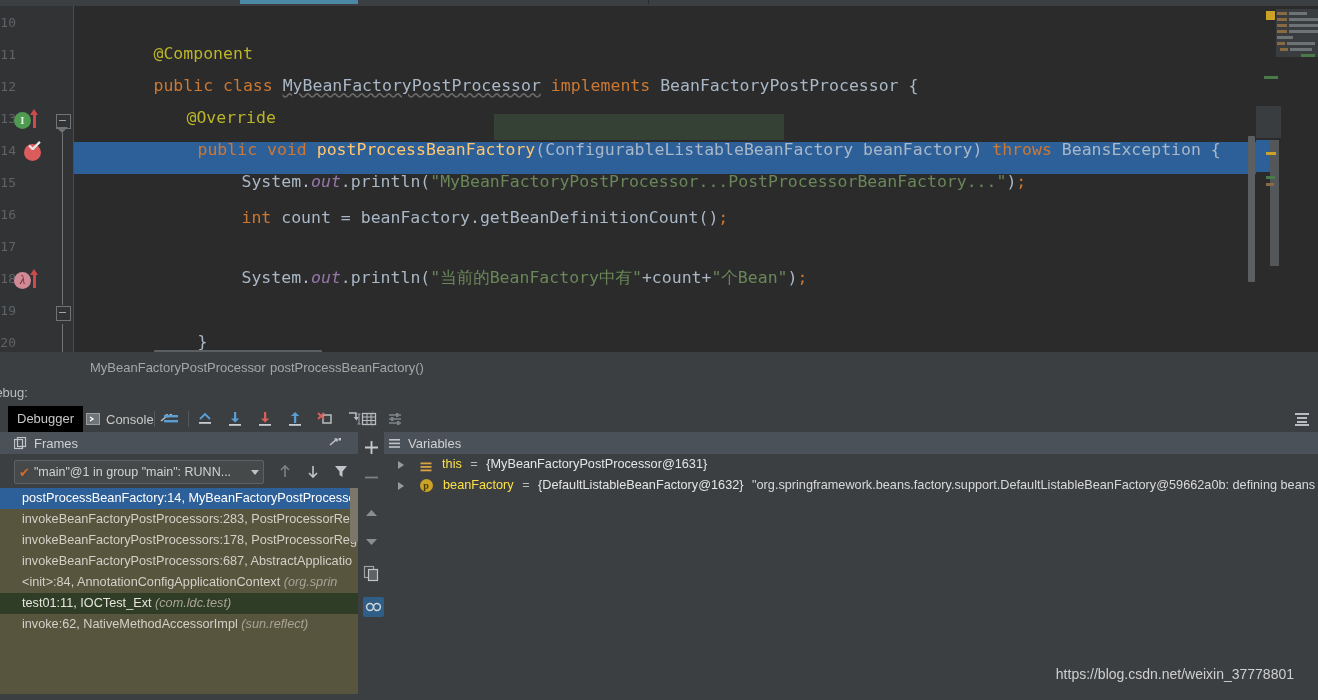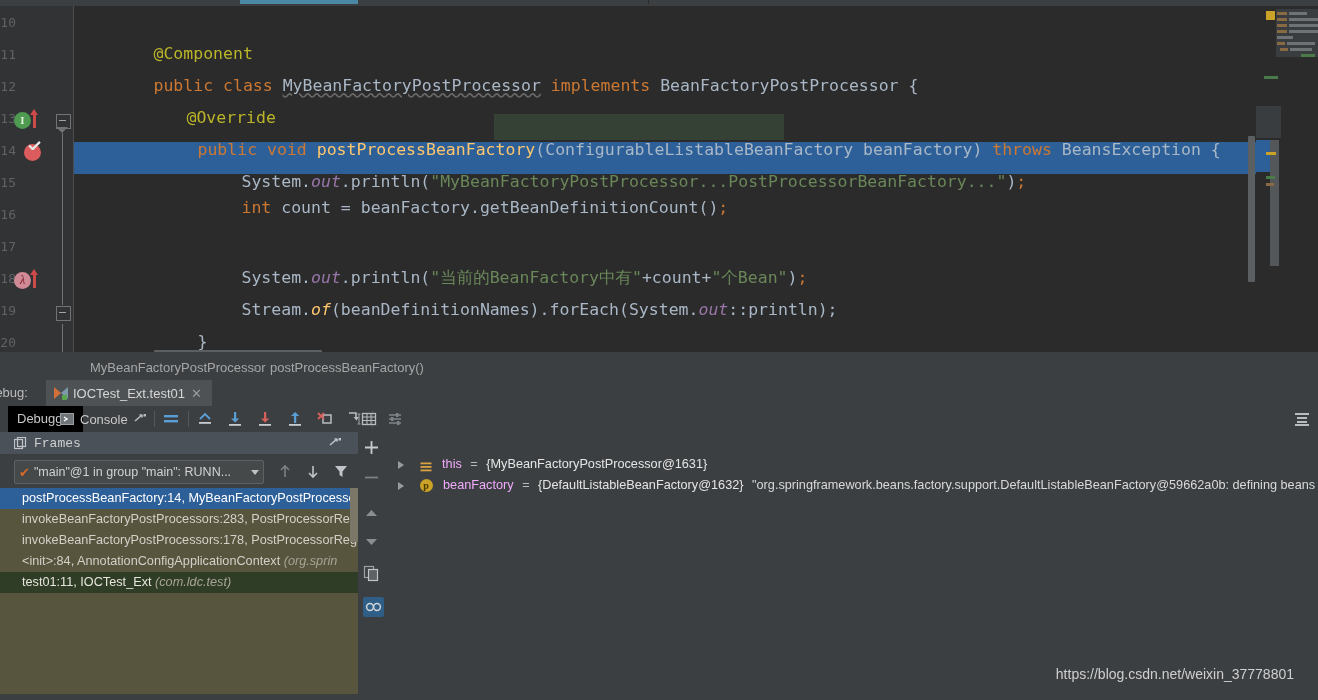--- a/index.html
+++ b/index.html
@@ -100,21 +100,21 @@
     border-bottom:1px solid #2f3133;}
   .tb-tab{position:absolute;top:0;height:26px;line-height:26px;font-size:13px;color:#c8c8c8;padding:0 9px;}
   .tb-tab.sel{background:#000000;}
   .tb-item{position:absolute;top:0;height:26px;display:flex;align-items:center;}
   .tb-sep{position:absolute;top:5px;width:1px;height:16px;background:#555859;}
 
   
   .framespanel{position:absolute;left:0;top:432px;width:358px;height:268px;background:#3c3f41;}
   .panelhdr{position:absolute;left:0;top:0;width:100%;height:22px;background:#4a5159;
     display:flex;align-items:center;}
-  .panelhdr .ttl{font-size:13px;color:#d0d0d0;font-family:Liberation Mono, monospace;}
+  .panelhdr .ttl{font-size:13px;color:#d0d0d0;}
   .thread-row{position:absolute;left:0;top:24px;width:358px;height:30px;}
   .thread-combo{position:absolute;left:14px;top:4px;width:240px;height:22px;background:#45494a;
     border:1px solid #5e6264;border-radius:2px;display:flex;align-items:center;padding:0 4px;}
   .thread-combo .lbl{font-size:12.5px;color:#d2d2d2;white-space:nowrap;overflow:hidden;}
   .caret{width:0;height:0;border-left:4px solid transparent;border-right:4px solid transparent;border-top:5px solid #c0c0c0;}
 
   .frameslist{position:absolute;left:0;top:56px;width:358px;height:244px;background:#58553f;overflow:hidden;}
   .frame{position:relative;height:21px;line-height:21px;font-size:12.7px;color:#d3d0c8;
     padding-left:22px;white-space:nowrap;overflow:hidden;}
   .frame.sel{background:#2d6099;color:#ffffff;}
@@ -124,21 +124,21 @@
   .frames-vscroll .thumb{position:absolute;left:0;width:8px;background:#7b7768;}
 
   .sidebtns{position:absolute;left:358px;top:432px;width:26px;height:268px;background:#3c3f41;}
   .sb{position:absolute;left:5px;width:17px;height:17px;}
 
   .varspanel{position:absolute;left:384px;top:432px;width:934px;height:268px;background:#3c3f41;}
   .varslist{position:absolute;left:0;top:22px;width:934px;height:246px;background:#3c3f41;}
   .varrow{position:relative;height:21px;line-height:21px;font-size:12.7px;white-space:nowrap;overflow:hidden;}
   .tri-right{display:inline-block;width:0;height:0;border-top:4.5px solid transparent;
     border-bottom:4.5px solid transparent;border-left:6px solid #9a9a9a;vertical-align:middle;}
-  .var-name{color:#f0abfc;}
+  .var-name{color:#fde047;}
   .var-eq{color:#bbbbbb;}
   .var-val{color:#e5e5e5;}
   .var-str{color:#d9d9d9;}
   .ico-obj{display:inline-block;width:12px;height:12px;vertical-align:middle;}
   .ico-p{display:inline-block;width:13px;height:13px;border-radius:50%;background:#c9a227;
     color:#4a3c00;font-size:10px;font-weight:bold;text-align:center;line-height:13px;vertical-align:middle;
     font-family:"Liberation Serif",serif;}
 
   .watermark{position:absolute;right:24px;top:666px;font-size:14px;color:#cfcfcf;}
   .bottombar{position:absolute;left:0;top:694px;width:1318px;height:6px;background:#3c3f41;}
@@ -206,32 +206,29 @@
       </div>
 
       <div class="cline" style="top:96px;padding-left:44px;">
         <span class="kw">public</span><span class="plain"> </span><span class="kw">void</span><span class="plain"> </span><span class="mth">postProcessBeanFactory</span><span class="plain">(</span><span class="cls">ConfigurableListableBeanFactory</span><span class="plain"> </span><span class="plain">beanFactory</span><span class="plain">) </span><span class="kw">throws</span><span class="plain"> </span><span class="cls">BeansException</span><span class="plain"> </span><span class="plain">{</span>
       </div>
 
       <div class="cline" style="top:128px;padding-left:88px;">
         <span class="plain">System.</span><span class="fld">out</span><span class="plain">.println(</span><span class="str">"MyBeanFactoryPostProcessor...PostProcessorBeanFactory..."</span><span class="plain">)</span><span class="sem">;</span>
       </div>
 
-      <div class="cline" style="top:154px;padding-left:88px;">
+      <div class="cline" style="top:164px;padding-left:88px;">
         <span class="kw">int</span><span class="plain"> count = beanFactory.getBeanDefinitionCount()</span><span class="sem">;</span>
       </div>
 
 
       <div class="cline" style="top:224px;padding-left:88px;">
         <span class="plain">System.</span><span class="fld">out</span><span class="plain">.println(</span><span class="str">"当前的BeanFactory中有"</span><span class="plain">+count+</span><span class="str">"个Bean"</span><span class="plain">)</span><span class="sem">;</span>
       </div>
 
-      <div class="cline" style="top:256px;padding-left:88px;">
-        <span class="plain">Stream.</span><span class="mth" style="font-style:italic;">of</span><span class="plain">(beanDefinitionNames).forEach(System.</span><span class="fld">out</span><span class="plain">::println);</span>
-      </div>
 
       <div class="cline" style="top:288px;padding-left:44px;">
         <span class="plain">}</span>
       </div>
 
       <div class="cline" style="top:320px;padding-left:0px;">
         
       </div>
 
       <div class="hscroll"></div>
@@ -270,35 +267,26 @@
 
   <div class="breadcrumb">
     <span class="bc" style="left:90px;">MyBeanFactoryPostProcessor</span>
     <span class="bc bc-sep" style="left:253px;">›</span>
     <span class="bc" style="left:270px;">postProcessBeanFactory()</span>
   </div>
 
   <div class="debugrow">
 
     <span class="debug-label">Debug:</span>
-    <div class="debug-tab">
-      <span class="runicon">
-        <span class="tri"></span>
-        <span class="tri2"></span>
-        <span class="dot"></span>
-      </span>
-      <span class="name">IOCTest_Ext.test01</span>
-      <span class="close">✕</span>
-    </div>
   </div>
 
   <div class="dbgtoolbar">
     <div class="tb-tab sel" style="left:8px;">Debugger</div>
 
-    <div class="tb-item" style="left:60px;">
+    <div class="tb-item" style="left:86px;">
       <svg width="14" height="14" viewBox="0 0 14 14">
         <rect x="0.5" y="1.5" width="13" height="11" fill="#6e7478" stroke="#9aa0a4"></rect>
         <path d="M4 5 L7 7 L4 9" stroke="#ffffff" stroke-width="1.4" fill="none"></path>
       </svg>
       <span style="margin-left:6px;font-size:13px;color:#c8c8c8;">Console</span>
       <svg width="14" height="14" viewBox="0 0 14 14" style="margin-left:5px;">
         <path d="M2 9 L9 3" stroke="#b8bcc0" stroke-width="1.6"></path>
         <path d="M9 3 L6.5 3 M9 3 L9 5.5" stroke="#b8bcc0" stroke-width="1.6"></path>
         <rect x="10.5" y="2" width="2.5" height="2.5" fill="#b8bcc0"></rect>
       </svg>
@@ -427,22 +415,24 @@
         <svg width="14" height="15" viewBox="0 0 14 15">
             <path d="M1 2 L13 2 L8.5 7.5 L8.5 13 L5.5 11 L5.5 7.5 Z" fill="#c0c4c8"></path>
           </svg>
       </span>
     </div>
 
     <div class="frameslist">
       <div class="frame sel"><span>postProcessBeanFactory:14, MyBeanFactoryPostProcesso</span><span class="pkg"></span></div>
       <div class="frame"><span>invokeBeanFactoryPostProcessors:283, PostProcessorReg</span><span class="pkg"></span></div>
       <div class="frame"><span>invokeBeanFactoryPostProcessors:178, PostProcessorReg</span><span class="pkg"></span></div>
+      <div class="frame"><span>invokeBeanFactoryPostProcessors:687, AbstractApplicatio</span><span class="pkg"></span></div>
       <div class="frame"><span>&lt;init&gt;:84, AnnotationConfigApplicationContext </span><span class="pkg">(org.sprin</span></div>
       <div class="frame test"><span>test01:11, IOCTest_Ext </span><span class="pkg">(com.ldc.test)</span></div>
+      <div class="frame"><span>invoke:62, NativeMethodAccessorImpl </span><span class="pkg">(sun.reflect)</span></div>
 
     </div>
     <div class="frames-vscroll" style="right:0px;">
       <div class="thumb" style="top:0px;height:54px;"></div>
     </div>
   </div>
 
   <div class="sidebtns">
     <span class="sb" style="top:7px;">
       <svg width="17" height="17" viewBox="0 0 17 17">
@@ -472,20 +462,30 @@
     </span>
     <span class="sb" style="top:165px;width:21px;height:20px;background:#2f5f86;border-radius:2px;">
       <svg width="21" height="20" viewBox="0 0 21 20">
           <circle cx="7" cy="10" r="3.4" fill="none" stroke="#cfd5da" stroke-width="1.5"></circle>
           <circle cx="14" cy="10" r="3.4" fill="none" stroke="#cfd5da" stroke-width="1.5"></circle>
         </svg>
     </span>
   </div>
 
   <div class="varspanel">
+    <div class="panelhdr">
+      <span style="margin-left:4px;display:inline-flex;">
+        <svg width="13" height="13" viewBox="0 0 13 13">
+          <rect x="1" y="2" width="11" height="1.6" fill="#c0c4c8"></rect>
+          <rect x="1" y="5.6" width="11" height="1.6" fill="#c0c4c8"></rect>
+          <rect x="1" y="9.2" width="11" height="1.6" fill="#c0c4c8"></rect>
+        </svg>
+      </span>
+      <span class="ttl" style="margin-left:7px;">Variables</span>
+    </div>
 
     <div class="varslist">
       <div class="varrow" style="padding-left:14px;">
         <span class="tri-right"></span>
         <span class="ico-obj" style="margin-left:12px;">
           <svg width="12" height="12" viewBox="0 0 12 12">
             <rect x="0.5" y="1.5" width="11" height="1.8" fill="#d9a441"></rect>
             <rect x="0.5" y="5" width="11" height="1.8" fill="#d9a441"></rect>
             <rect x="0.5" y="8.5" width="11" height="1.8" fill="#d9a441"></rect>
           </svg>

